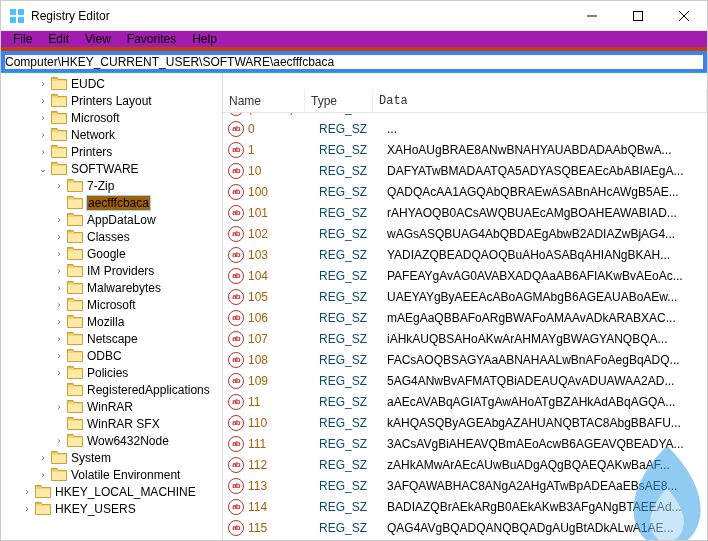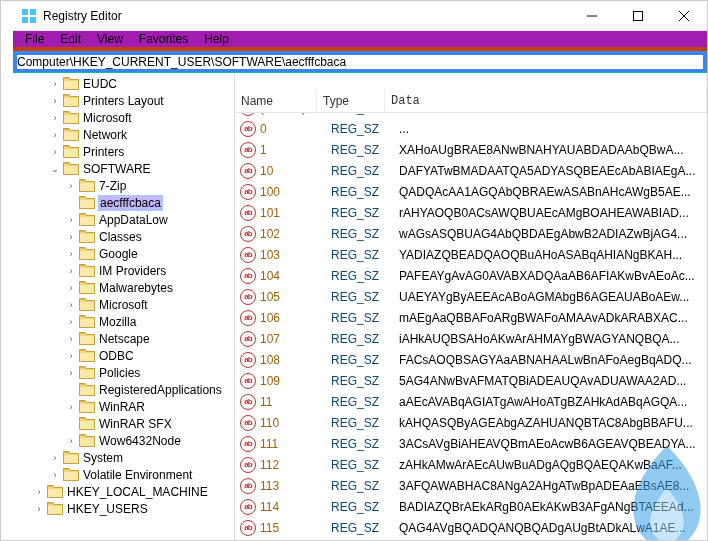--- a/index.html
+++ b/index.html
@@ -1,17 +1,17 @@
 <!DOCTYPE html>
 <html><head>
 <meta charset="utf-8">
 <style>
 * { margin: 0; padding: 0; box-sizing: border-box; font-family: "Segoe UI", Tahoma, sans-serif; font-size: 12px; }
 html, body { width: 708px; height: 541px; overflow: hidden; background: #fff; }
-.window { width: 100%; height: 100%; display: flex; flex-direction: column; border: 1px solid #ccc; padding-left: 12px; }
+.window { width: 100%; height: 100%; display: flex; flex-direction: column; border: 1px solid #ccc; }
 
 
 .titlebar { height: 30px; display: flex; align-items: center; background: #fff; border-bottom: 1px solid #eee; }
 .titlebar .icon { width: 16px; height: 16px; margin: 0 6px 0 8px; }
 .titlebar .title { flex: 1; font-size: 12px; color: #000; }
 .titlebar .winbtns { display: flex; }
 .titlebar .winbtn { width: 46px; height: 30px; display: flex; align-items: center; justify-content: center; color: #222; }
 
 
 .menubar { height: 20px; display: flex; align-items: center; padding: 0 4px; background: #a21caf; border-bottom: 4px solid #c2410c; }
@@ -24,21 +24,21 @@
 
 .main { flex: 1; display: flex; overflow: hidden; }
 .tree { width: 222px; border-right: 1px solid #ddd; overflow: auto; padding-top: 2px; background: #fff; }
 .list { flex: 1; overflow: auto; background: #fff; position: relative; }
 
 
 .node { display: flex; align-items: center; height: 17px; white-space: nowrap; padding-right: 4px; }
 .node .twisty { width: 12px; height: 12px; display: inline-flex; align-items: center; justify-content: center; color: #555; font-size: 9px; margin-right: 2px; }
 .node .folder { width: 16px; height: 14px; display: inline-block; margin-right: 4px; }
 .node .label { color: #000; }
-.node.selected .label { background: #c4b5fd; outline: 1px solid #99d1ff; padding: 0 1px; }
+.node.selected .label { background: #a16207; outline: 1px solid #99d1ff; padding: 0 1px; }
 .indent-1 { padding-left: 20px; }
 .indent-2 { padding-left: 36px; }
 .indent-3 { padding-left: 52px; }
 
 
 .listhead { display: flex; height: 24px; align-items: center; border-bottom: 1px solid #e5e5e5; background: #fff; position: sticky; top: 16px; }
 .listhead .col { padding: 0 6px; color: #333; border-right: 1px solid #eee; height: 100%; display: flex; align-items: center; }
 .col-name { width: 82px; }
 .col-type { width: 68px; }
 .col-data { flex: 1; font-family: Liberation Mono, monospace; }

